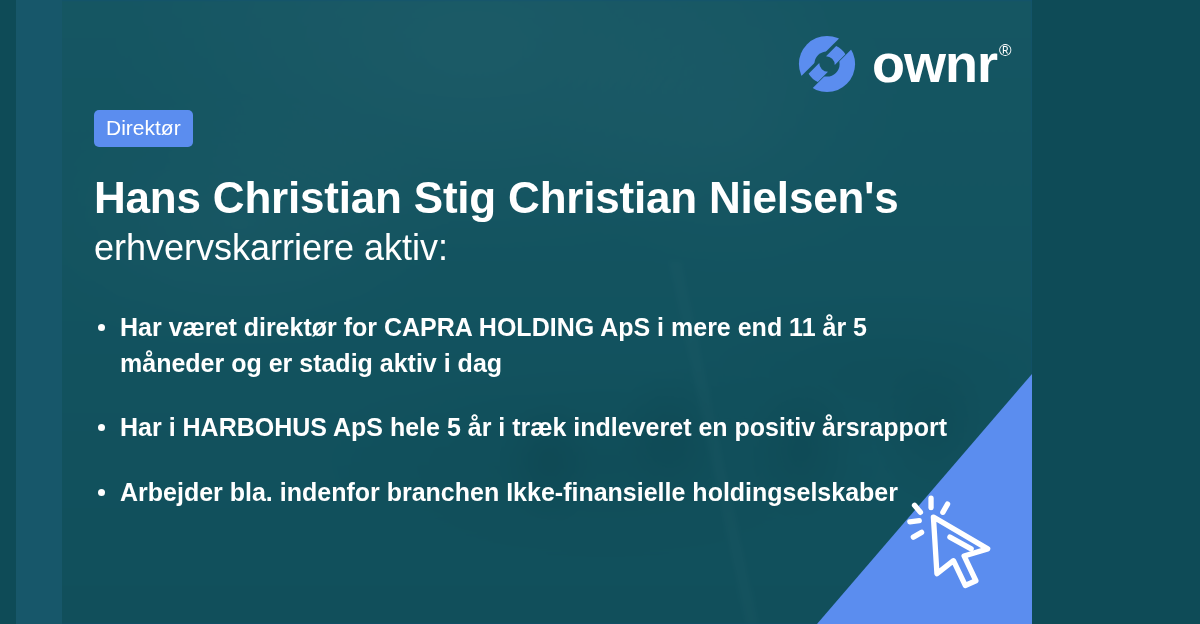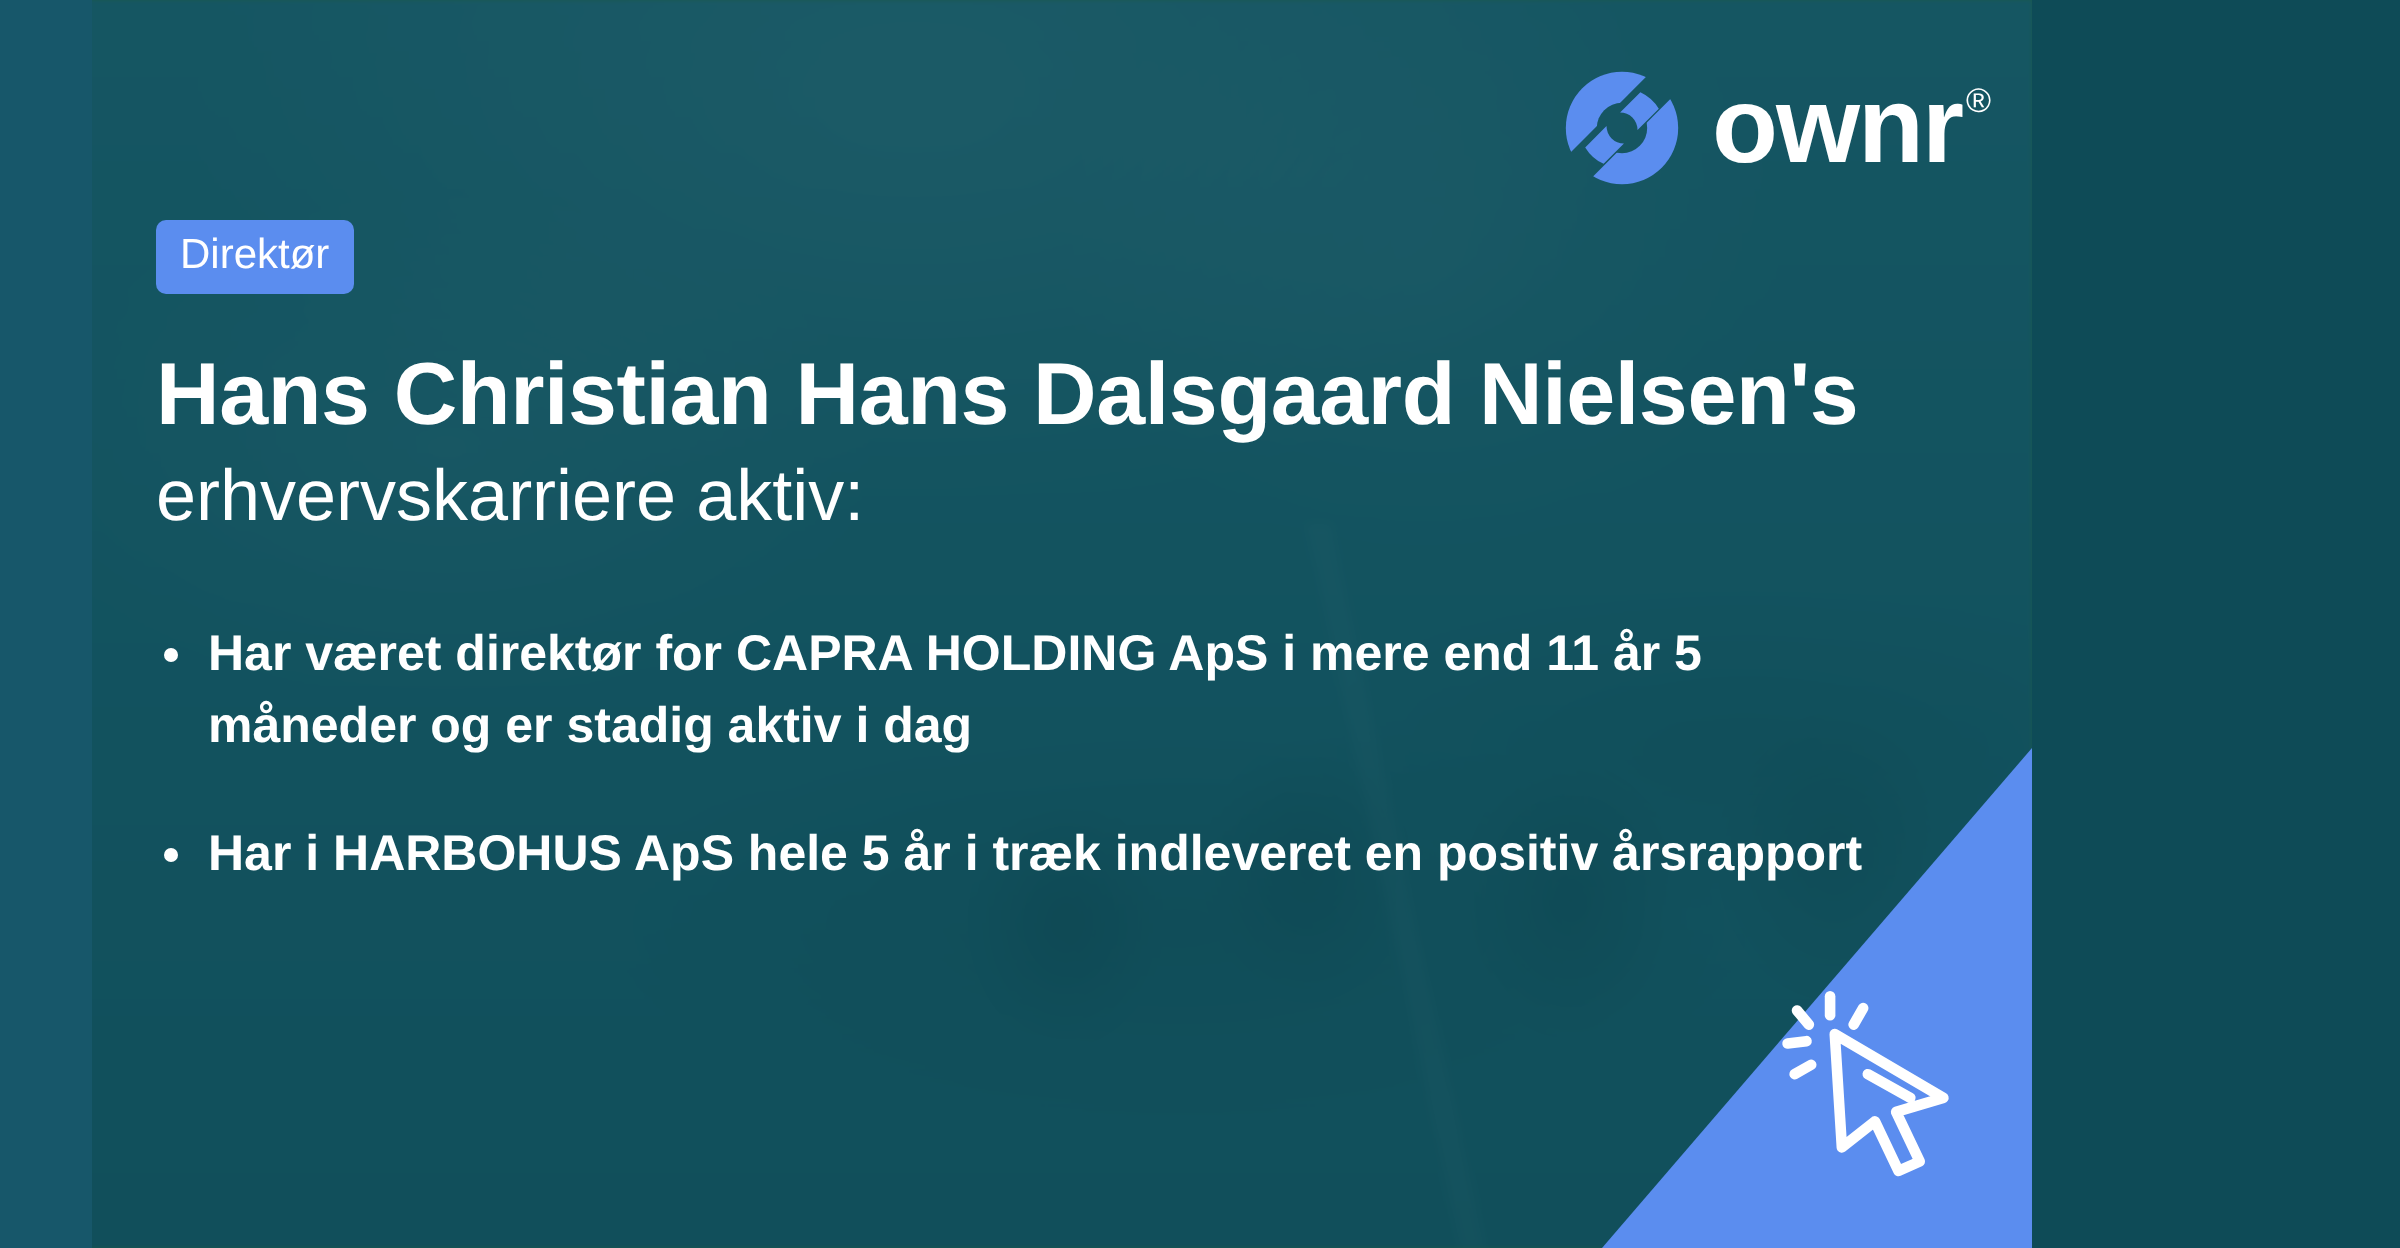--- a/index.html
+++ b/index.html
@@ -9,21 +9,22 @@
   }
   body {
     font-family: "Liberation Sans", sans-serif;
   }
 
   .card {
     position: relative;
     width: 1016px;
     height: 624px;
     overflow: hidden;
-    background: #4d7c0f;
+    background: #1d4ed8;
+    margin-left: 16px;
   }
 
   
   .bg-photo {
     position: absolute;
     inset: 0;
     background-color: #2a6774;
     background-image:
       
       linear-gradient(100deg, rgba(255,255,255,0.05) 0 2px, transparent 2px 28px),
@@ -1061,27 +1062,28 @@
       <path d="M 22.5 50.5 A 22 22 0 0 1 13 42 L 24 31 A 9 9 0 0 0 33 40 Z" fill="#5b8def"></path>
     </svg>
     <div class="logo-word">
       <span>ownr</span>
       <span class="logo-reg">®</span>
     </div>
   </div>
 
   <div class="content">
     <span class="badge">Direktør</span>
-    <div class="title">Hans Christian Hans Dalsgaard Nielsen's</div>
+    <div class="title">Hans Christian Stig Christian Nielsen's</div>
     <div class="subtitle">erhvervskarriere aktiv:</div>
   </div>
 
   <ul class="bullets" id="bullet-list">
       <li>Har været direktør for CAPRA HOLDING ApS i mere end 11 år 5 måneder og er stadig aktiv i dag</li>
       <li>Har i HARBOHUS ApS hele 5 år i træk indleveret en positiv årsrapport</li>
+      <li>Arbejder bla. indenfor branchen Ikke-finansielle holdingselskaber</li>
     </ul>
 
   <div class="corner"></div>
   <svg class="cursor-icon" viewBox="0 0 100 100" fill="none" stroke="#ffffff" stroke-width="4.5" stroke-linecap="round" stroke-linejoin="round">
     <path d="M30 28 L76 55 L56 61 L66 82 L57 86 L47 65 L33 76 Z"></path>
     <path d="M44 45 L62 55"></path>
     <path d="M28 12 L28 20"></path>
     <path d="M14 18 L19 24"></path>
     <path d="M42 17 L38 24"></path>
     <path d="M10 32 L18 31"></path>

